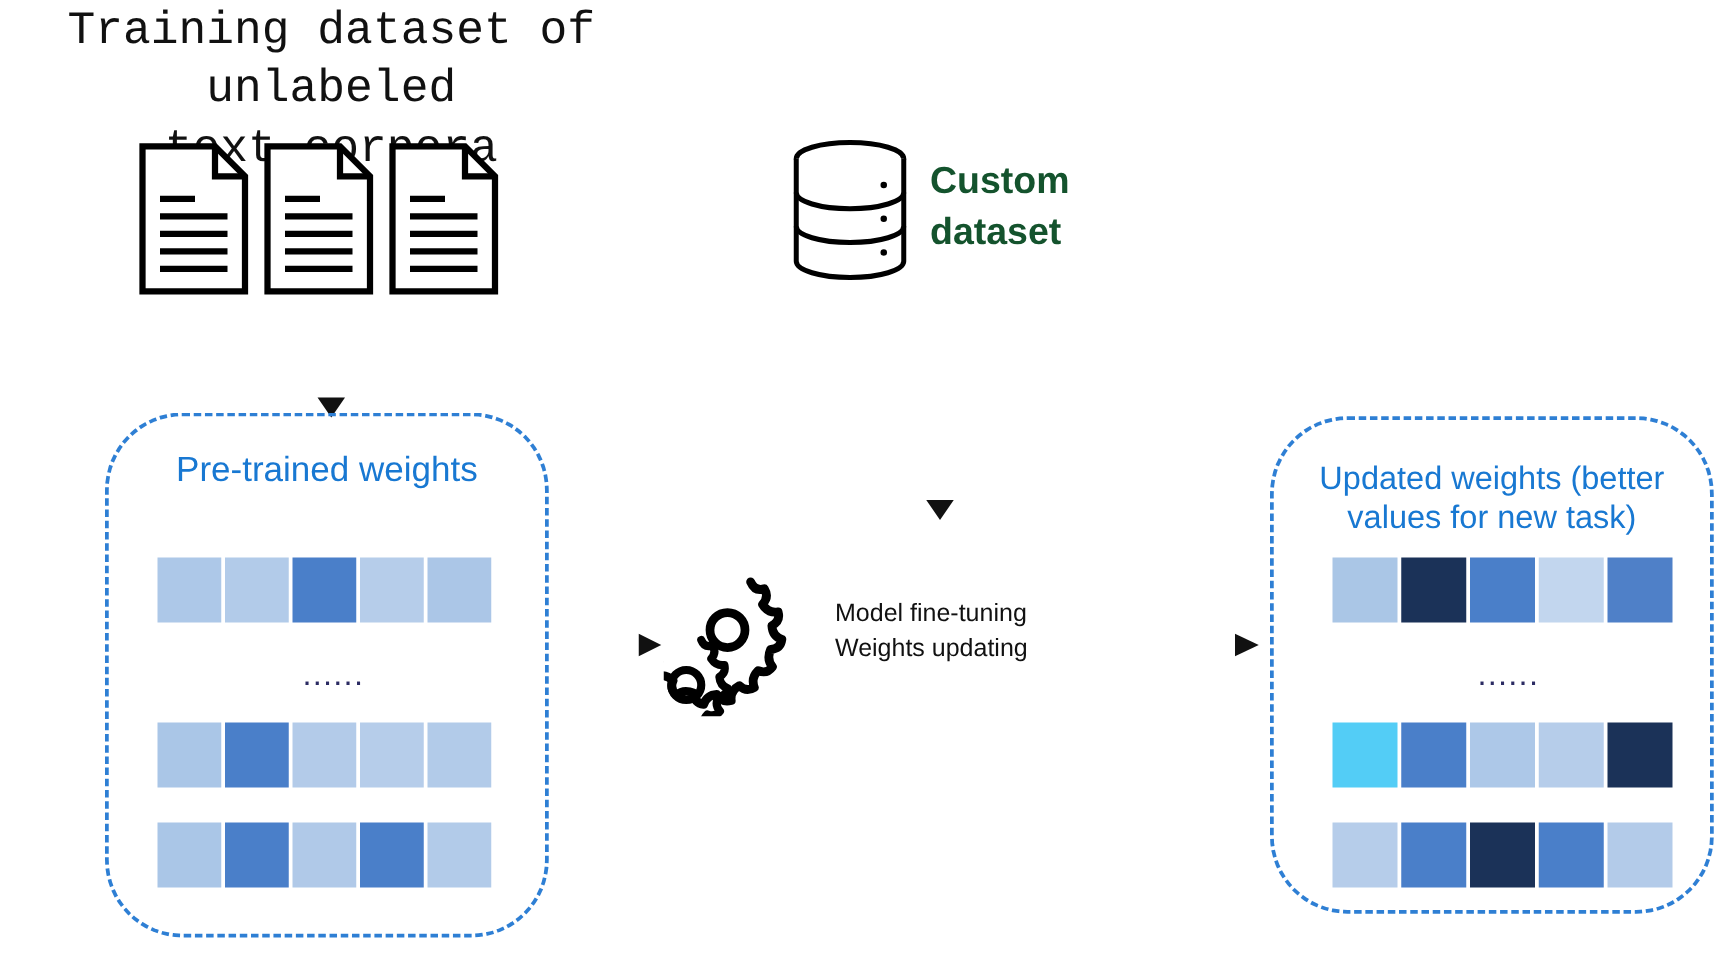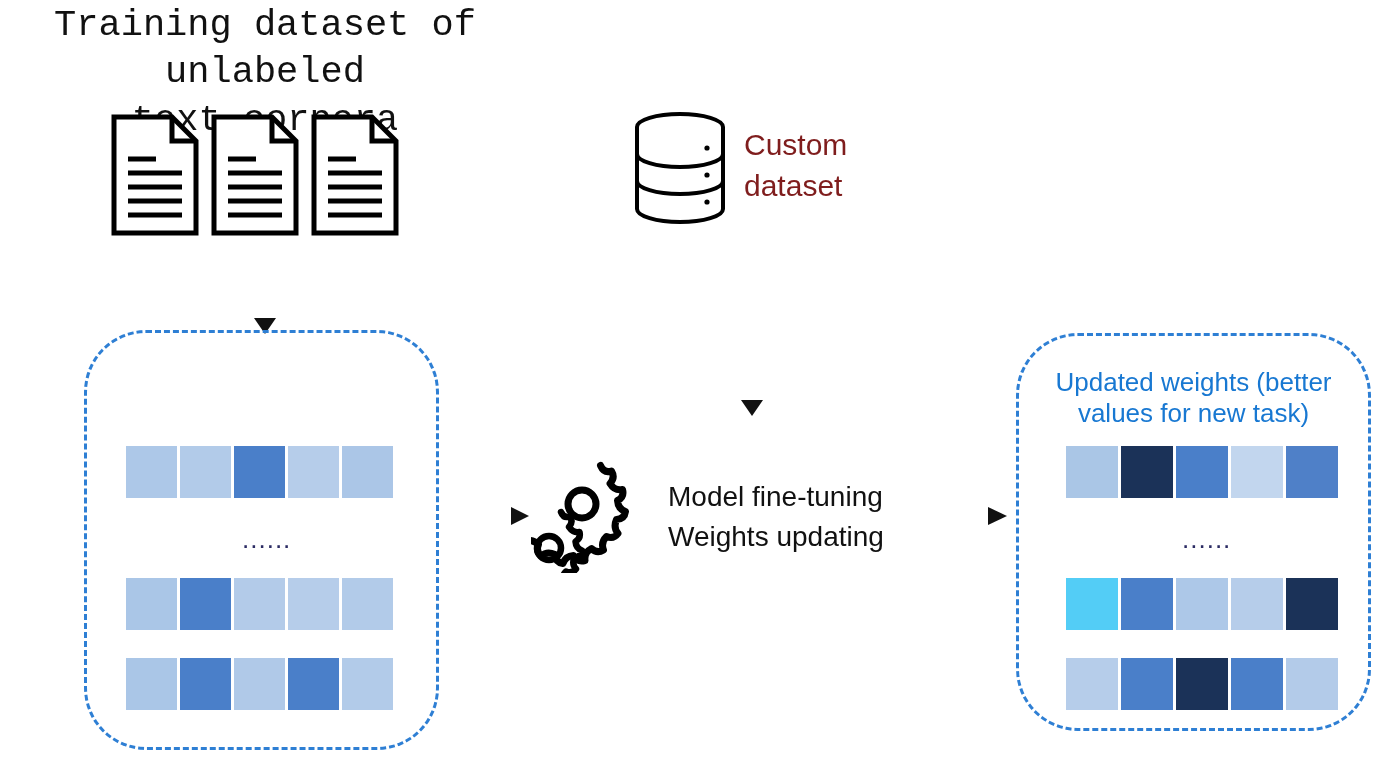--- a/index.html
+++ b/index.html
@@ -42,22 +42,23 @@
   .doc-icon { position: absolute; top: 0; }
 
   
   .db-icon { position: absolute; left: 632px; top: 110px; }
   .db-label {
     position: absolute;
     left: 744px;
     top: 125px;
     font-size: 30px;
     line-height: 1.35;
-    color: #7f1d1d;
+    color: #14532d;
     white-space: pre-line;
+    font-weight: bold;
   }
 
   
   .arrow-svg { position: absolute; }
 
   
   .panel {
     position: absolute;
     border: 3px dashed #2e7fd4;
     border-radius: 62px;
@@ -102,21 +103,21 @@
     font-family: "Liberation Sans", sans-serif;
     line-height: 1;
   }
 
   
   .gears { position: absolute; left: 531px; top: 455px; }
   .center-label {
     position: absolute;
     left: 668px;
     top: 477px;
-    font-size: 28px;
+    font-size: 20px;
     line-height: 1.42;
     color: #111111;
     white-space: pre-line;
   }
 
   
   .watermark {
     position: absolute;
     left: 963px;
     top: 712px;
@@ -216,20 +217,21 @@
       <linearGradient id="gradH2" x1="0" y1="0" x2="1" y2="0">
         <stop offset="0%" stop-color="#3d3d3d"></stop>
         <stop offset="100%" stop-color="#111111"></stop>
       </linearGradient>
     </defs>
     <line x1="0" y1="13" x2="60" y2="13" stroke="url(#gradH2)" stroke-width="3"></line>
     <path d="M60 4 V22 L79 13 Z" fill="#111111"></path>
   </svg>
 
   <div class="panel" id="panel-left">
+    <div class="panel-title">Pre-trained weights</div>
 
     <div class="wrow" style="left:39px; top:113px;">
       <div class="wcell" style="background: rgb(173, 200, 232);"></div>
       <div class="wcell" style="background: rgb(178, 203, 233);"></div>
       <div class="wcell" style="background: rgb(74, 127, 201);"></div>
       <div class="wcell" style="background: rgb(182, 205, 234);"></div>
       <div class="wcell" style="background: rgb(171, 198, 231);"></div>
     </div>
 
     <div class="ellipsis" style="left:155px; top:193px;">......</div>

